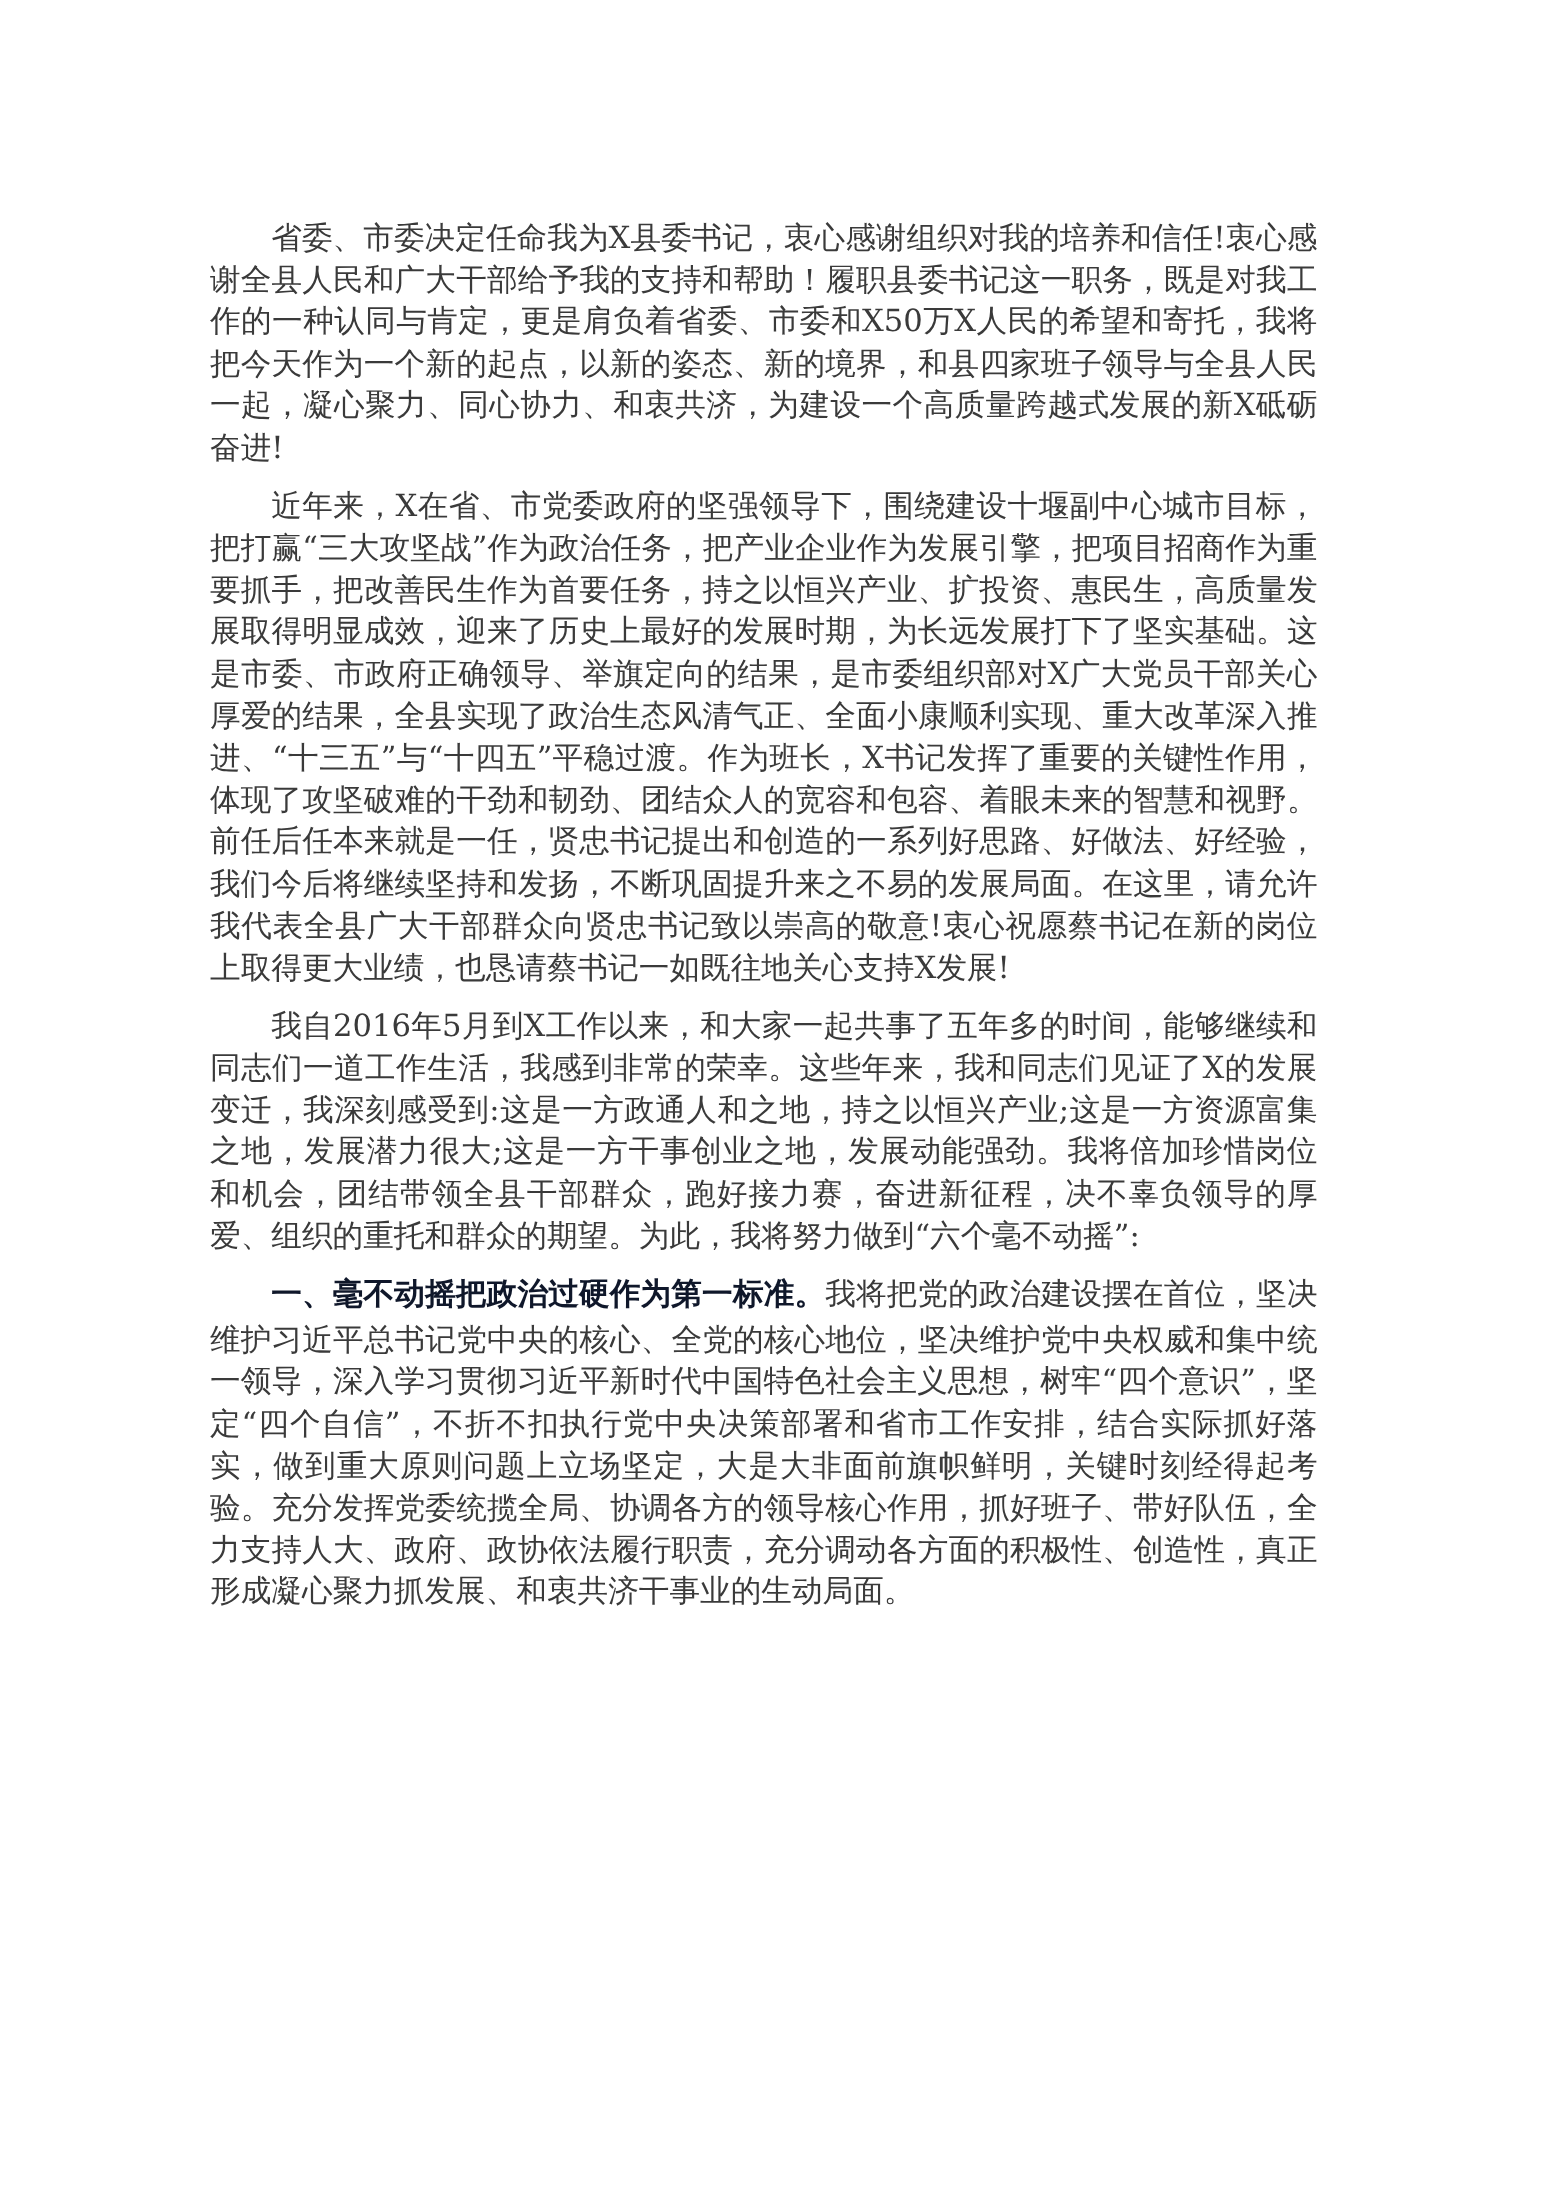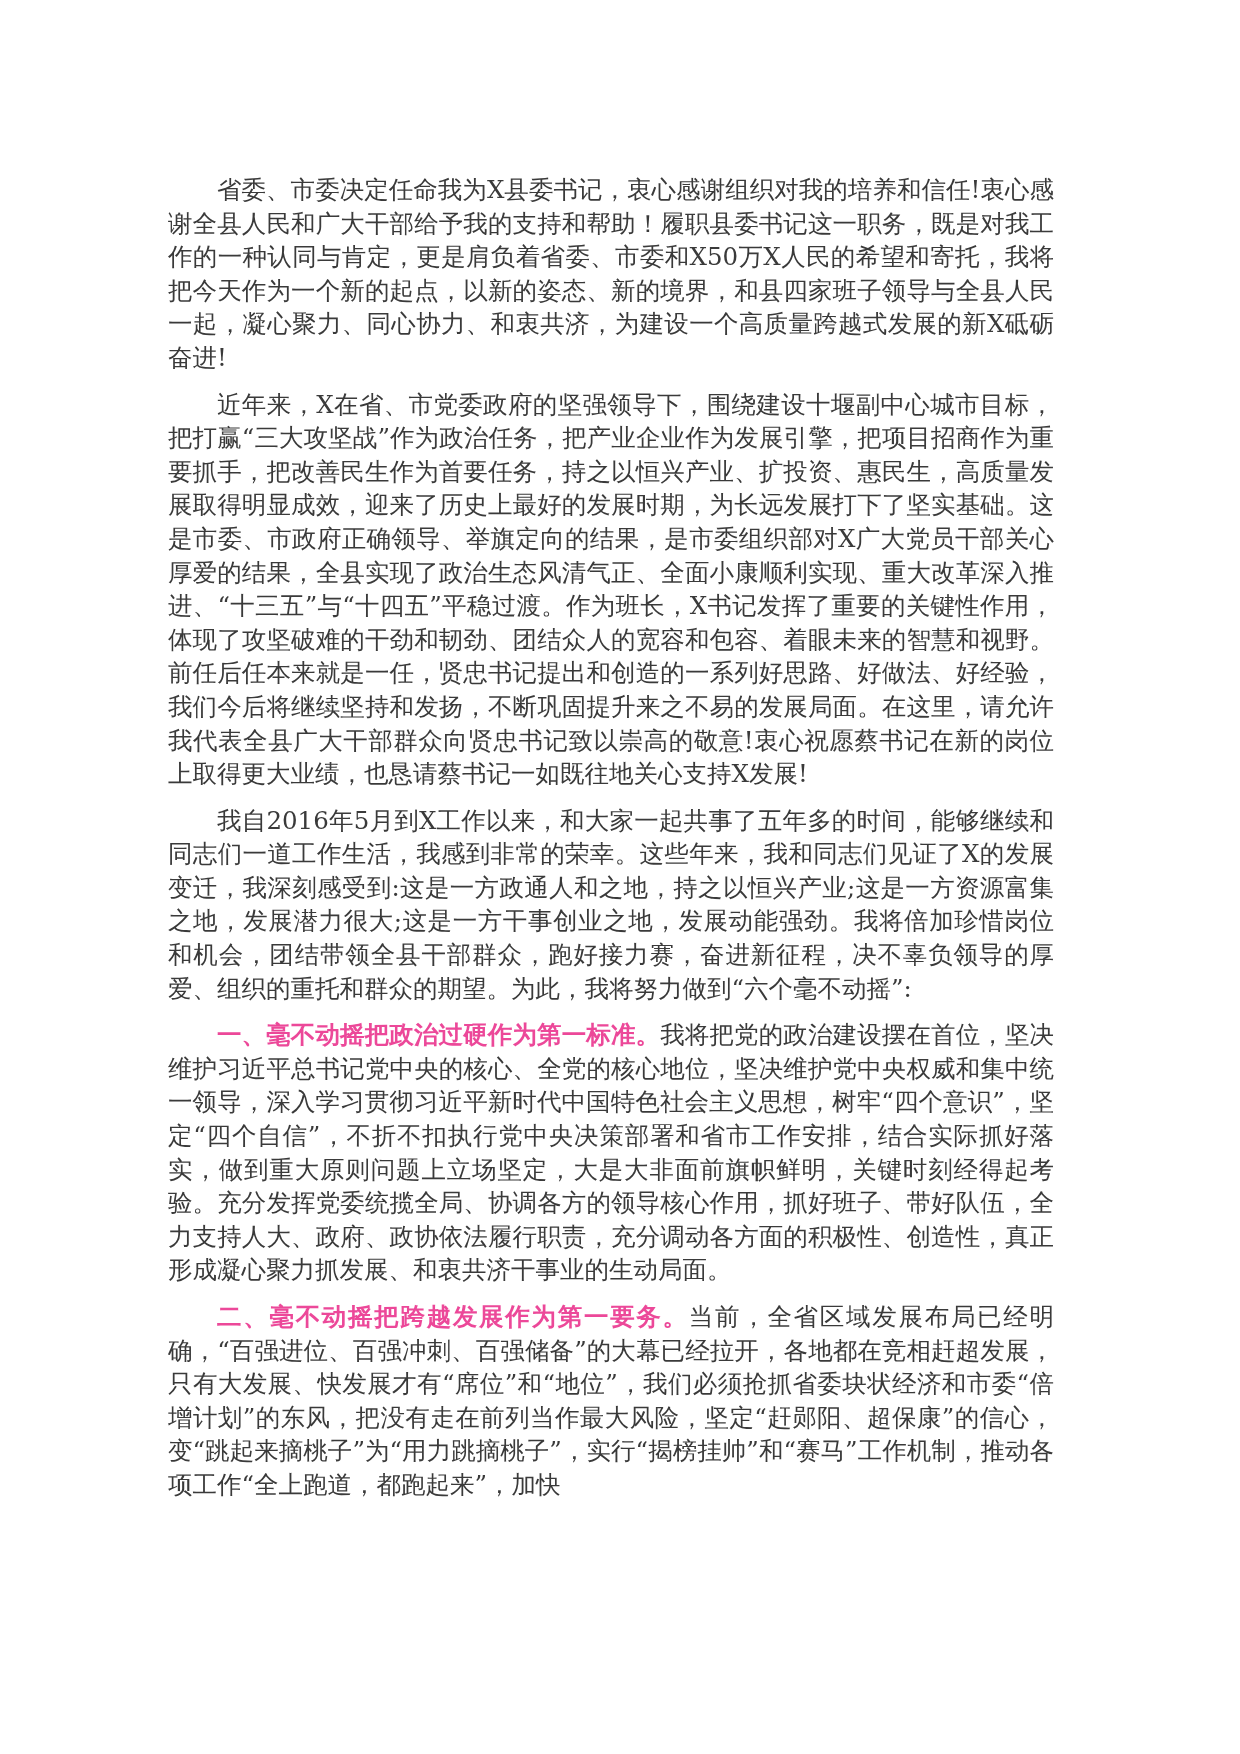--- a/index.html
+++ b/index.html
@@ -26,36 +26,33 @@
       margin-top: 12px;
     }
     .para {
       margin: 0 0 13px 0;
       text-indent: 2em;
       text-align: justify;
       text-justify: inter-character;
     }
     .lead {
       font-weight: bold;
-      font-family: Liberation Sans, sans-serif;
-      color: #ec4899;
+      font-family: Liberation Mono, monospace;
+      color: #0f172a;
     }
   </style>
 </head>
 <body>
 
 <div class="page">
   <p class="para">
     <span>省委、市委决定任命我为X县委书记，衷心感谢组织对我的培养和信任!衷心感谢全县人民和广大干部给予我的支持和帮助！履职县委书记这一职务，既是对我工作的一种认同与肯定，更是肩负着省委、市委和X50万X人民的希望和寄托，我将把今天作为一个新的起点，以新的姿态、新的境界，和县四家班子领导与全县人民一起，凝心聚力、同心协力、和衷共济，为建设一个高质量跨越式发展的新X砥砺奋进!</span>
   </p>
   <p class="para">
     <span>近年来，X在省、市党委政府的坚强领导下，围绕建设十堰副中心城市目标，把打赢“三大攻坚战”作为政治任务，把产业企业作为发展引擎，把项目招商作为重要抓手，把改善民生作为首要任务，持之以恒兴产业、扩投资、惠民生，高质量发展取得明显成效，迎来了历史上最好的发展时期，为长远发展打下了坚实基础。这是市委、市政府正确领导、举旗定向的结果，是市委组织部对X广大党员干部关心厚爱的结果，全县实现了政治生态风清气正、全面小康顺利实现、重大改革深入推进、“十三五”与“十四五”平稳过渡。作为班长，X书记发挥了重要的关键性作用，体现了攻坚破难的干劲和韧劲、团结众人的宽容和包容、着眼未来的智慧和视野。前任后任本来就是一任，贤忠书记提出和创造的一系列好思路、好做法、好经验，我们今后将继续坚持和发扬，不断巩固提升来之不易的发展局面。在这里，请允许我代表全县广大干部群众向贤忠书记致以崇高的敬意!衷心祝愿蔡书记在新的岗位上取得更大业绩，也恳请蔡书记一如既往地关心支持X发展!</span>
   </p>
   <p class="para">
     <span>我自2016年5月到X工作以来，和大家一起共事了五年多的时间，能够继续和同志们一道工作生活，我感到非常的荣幸。这些年来，我和同志们见证了X的发展变迁，我深刻感受到:这是一方政通人和之地，持之以恒兴产业;这是一方资源富集之地，发展潜力很大;这是一方干事创业之地，发展动能强劲。我将倍加珍惜岗位和机会，团结带领全县干部群众，跑好接力赛，奋进新征程，决不辜负领导的厚爱、组织的重托和群众的期望。为此，我将努力做到“六个毫不动摇”:</span>
   </p>
   <p class="para">
     <span class="lead">一、毫不动摇把政治过硬作为第一标准。</span><span>我将把党的政治建设摆在首位，坚决维护习近平总书记党中央的核心、全党的核心地位，坚决维护党中央权威和集中统一领导，深入学习贯彻习近平新时代中国特色社会主义思想，树牢“四个意识”，坚定“四个自信”，不折不扣执行党中央决策部署和省市工作安排，结合实际抓好落实，做到重大原则问题上立场坚定，大是大非面前旗帜鲜明，关键时刻经得起考验。充分发挥党委统揽全局、协调各方的领导核心作用，抓好班子、带好队伍，全力支持人大、政府、政协依法履行职责，充分调动各方面的积极性、创造性，真正形成凝心聚力抓发展、和衷共济干事业的生动局面。</span>
   </p>
-  <p class="para">
-    <span class="lead">二、毫不动摇把跨越发展作为第一要务。</span><span>当前，全省区域发展布局已经明确，“百强进位、百强冲刺、百强储备”的大幕已经拉开，各地都在竞相赶超发展，只有大发展、快发展才有“席位”和“地位”，我们必须抢抓省委块状经济和市委“倍增计划”的东风，把没有走在前列当作最大风险，坚定“赶郧阳、超保康”的信心，变“跳起来摘桃子”为“用力跳摘桃子”，实行“揭榜挂帅”和“赛马”工作机制，推动各项工作“全上跑道，都跑起来”，加快</span>
-  </p>
 </div>
 
 </body></html>

